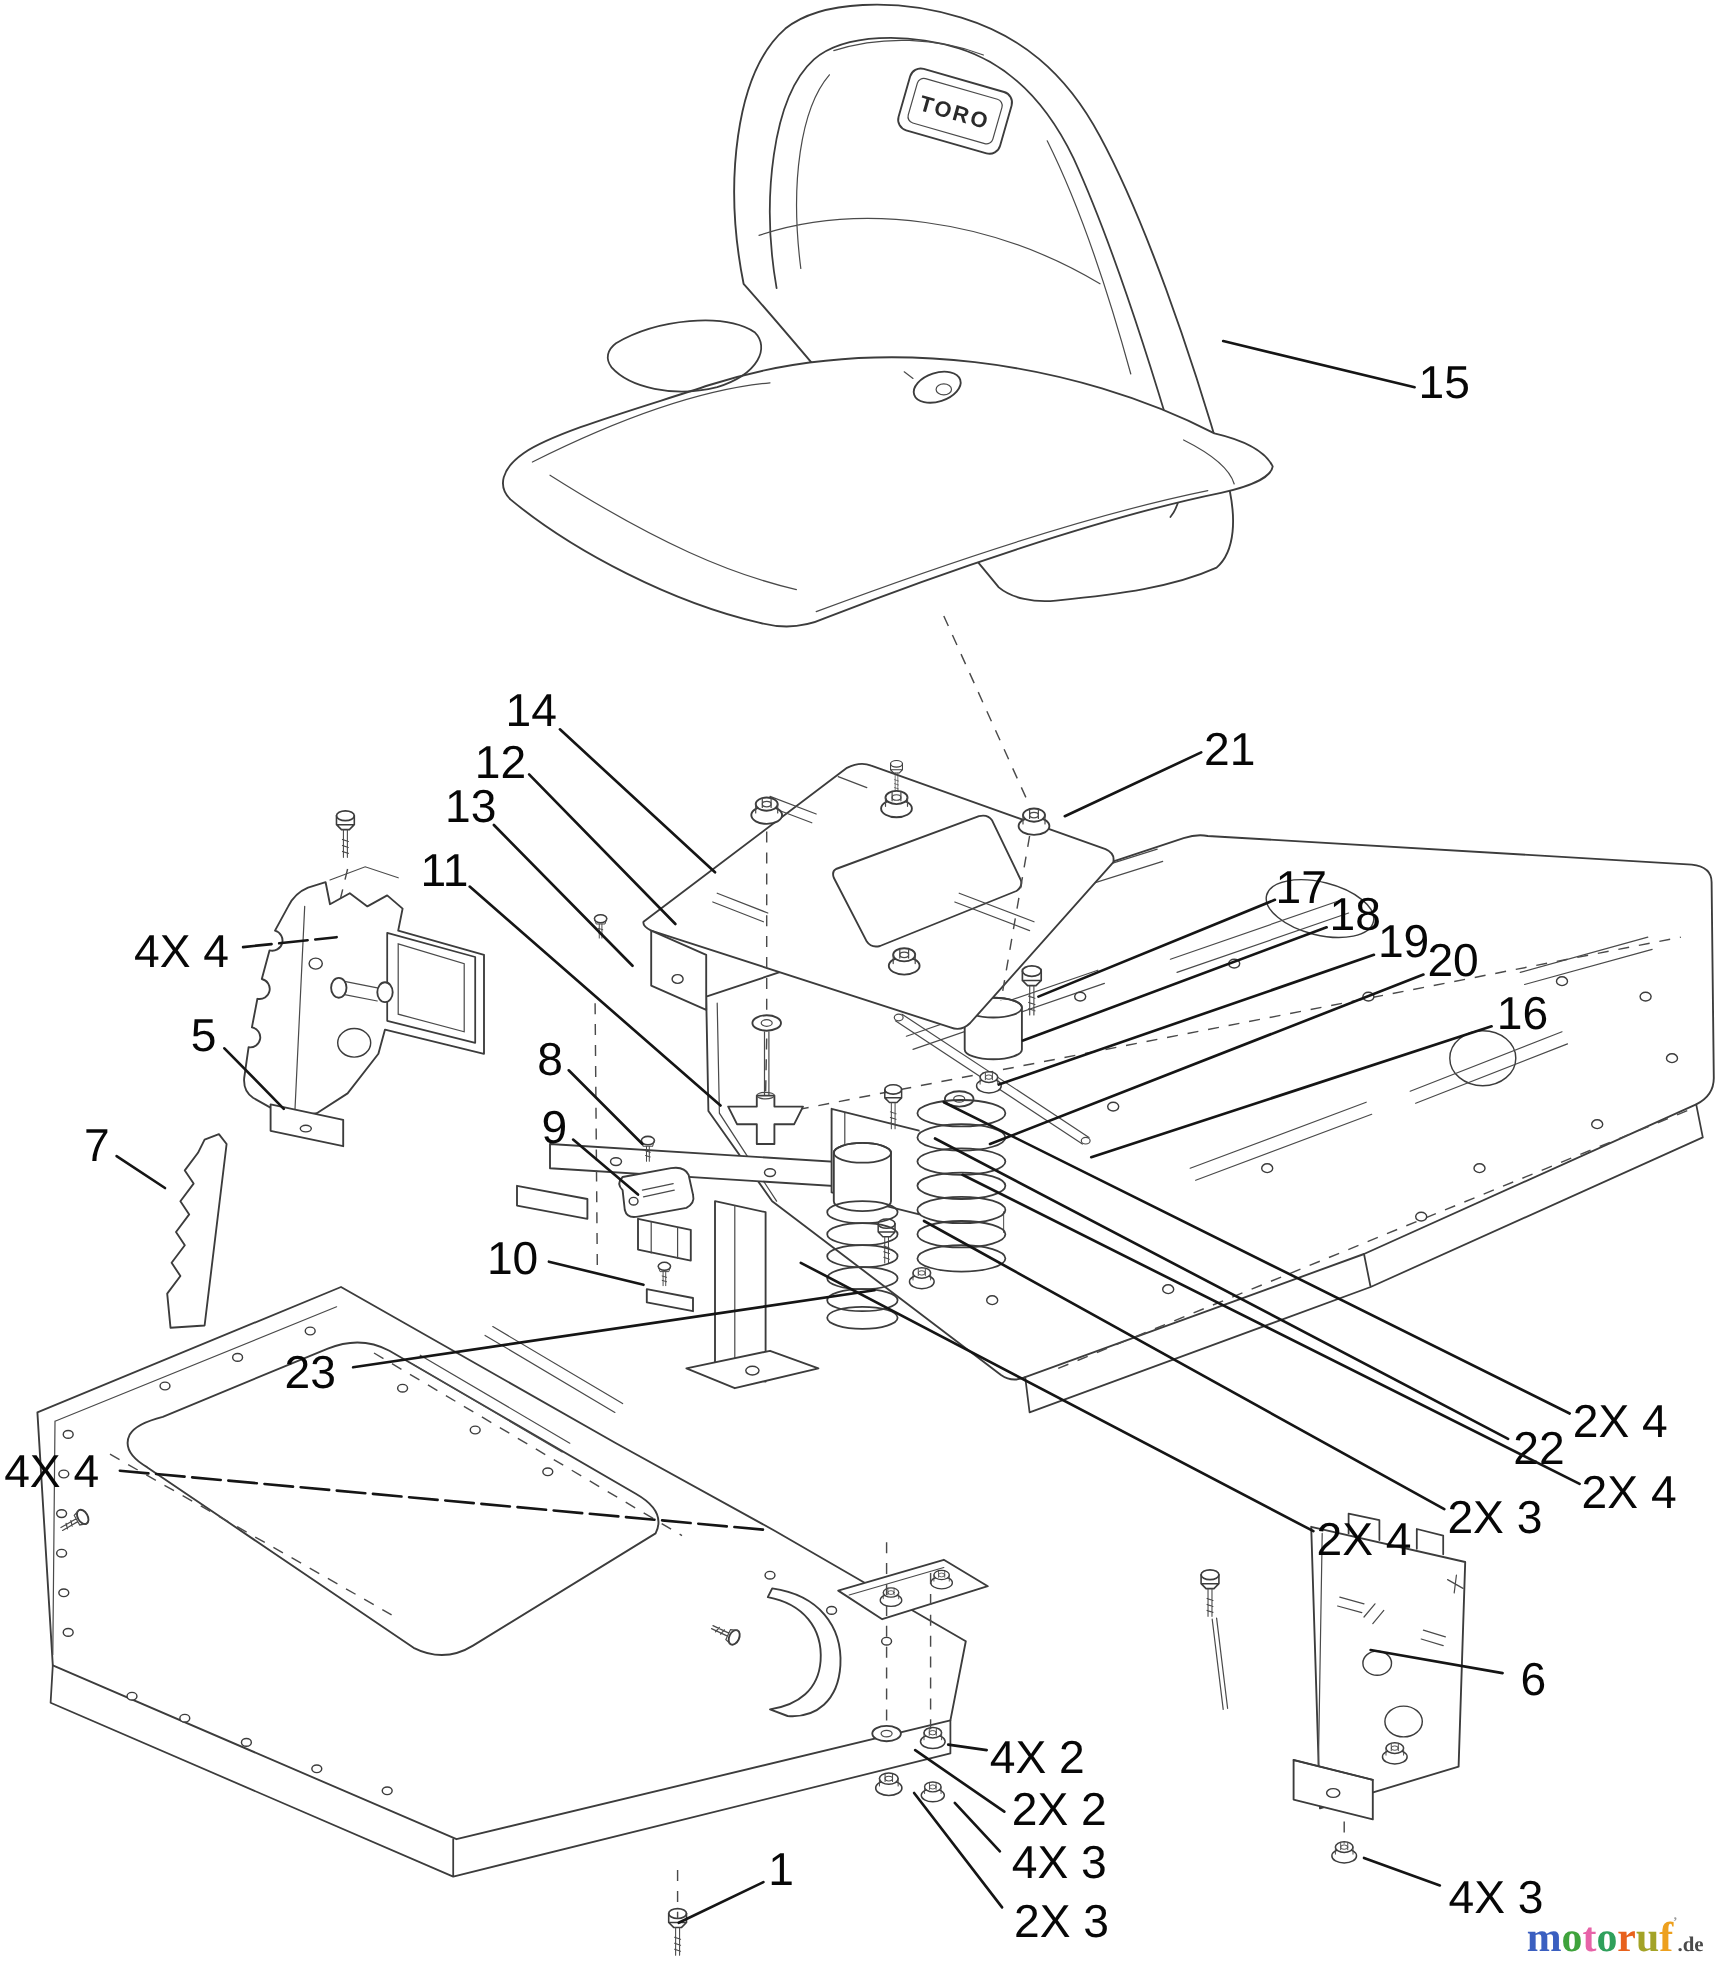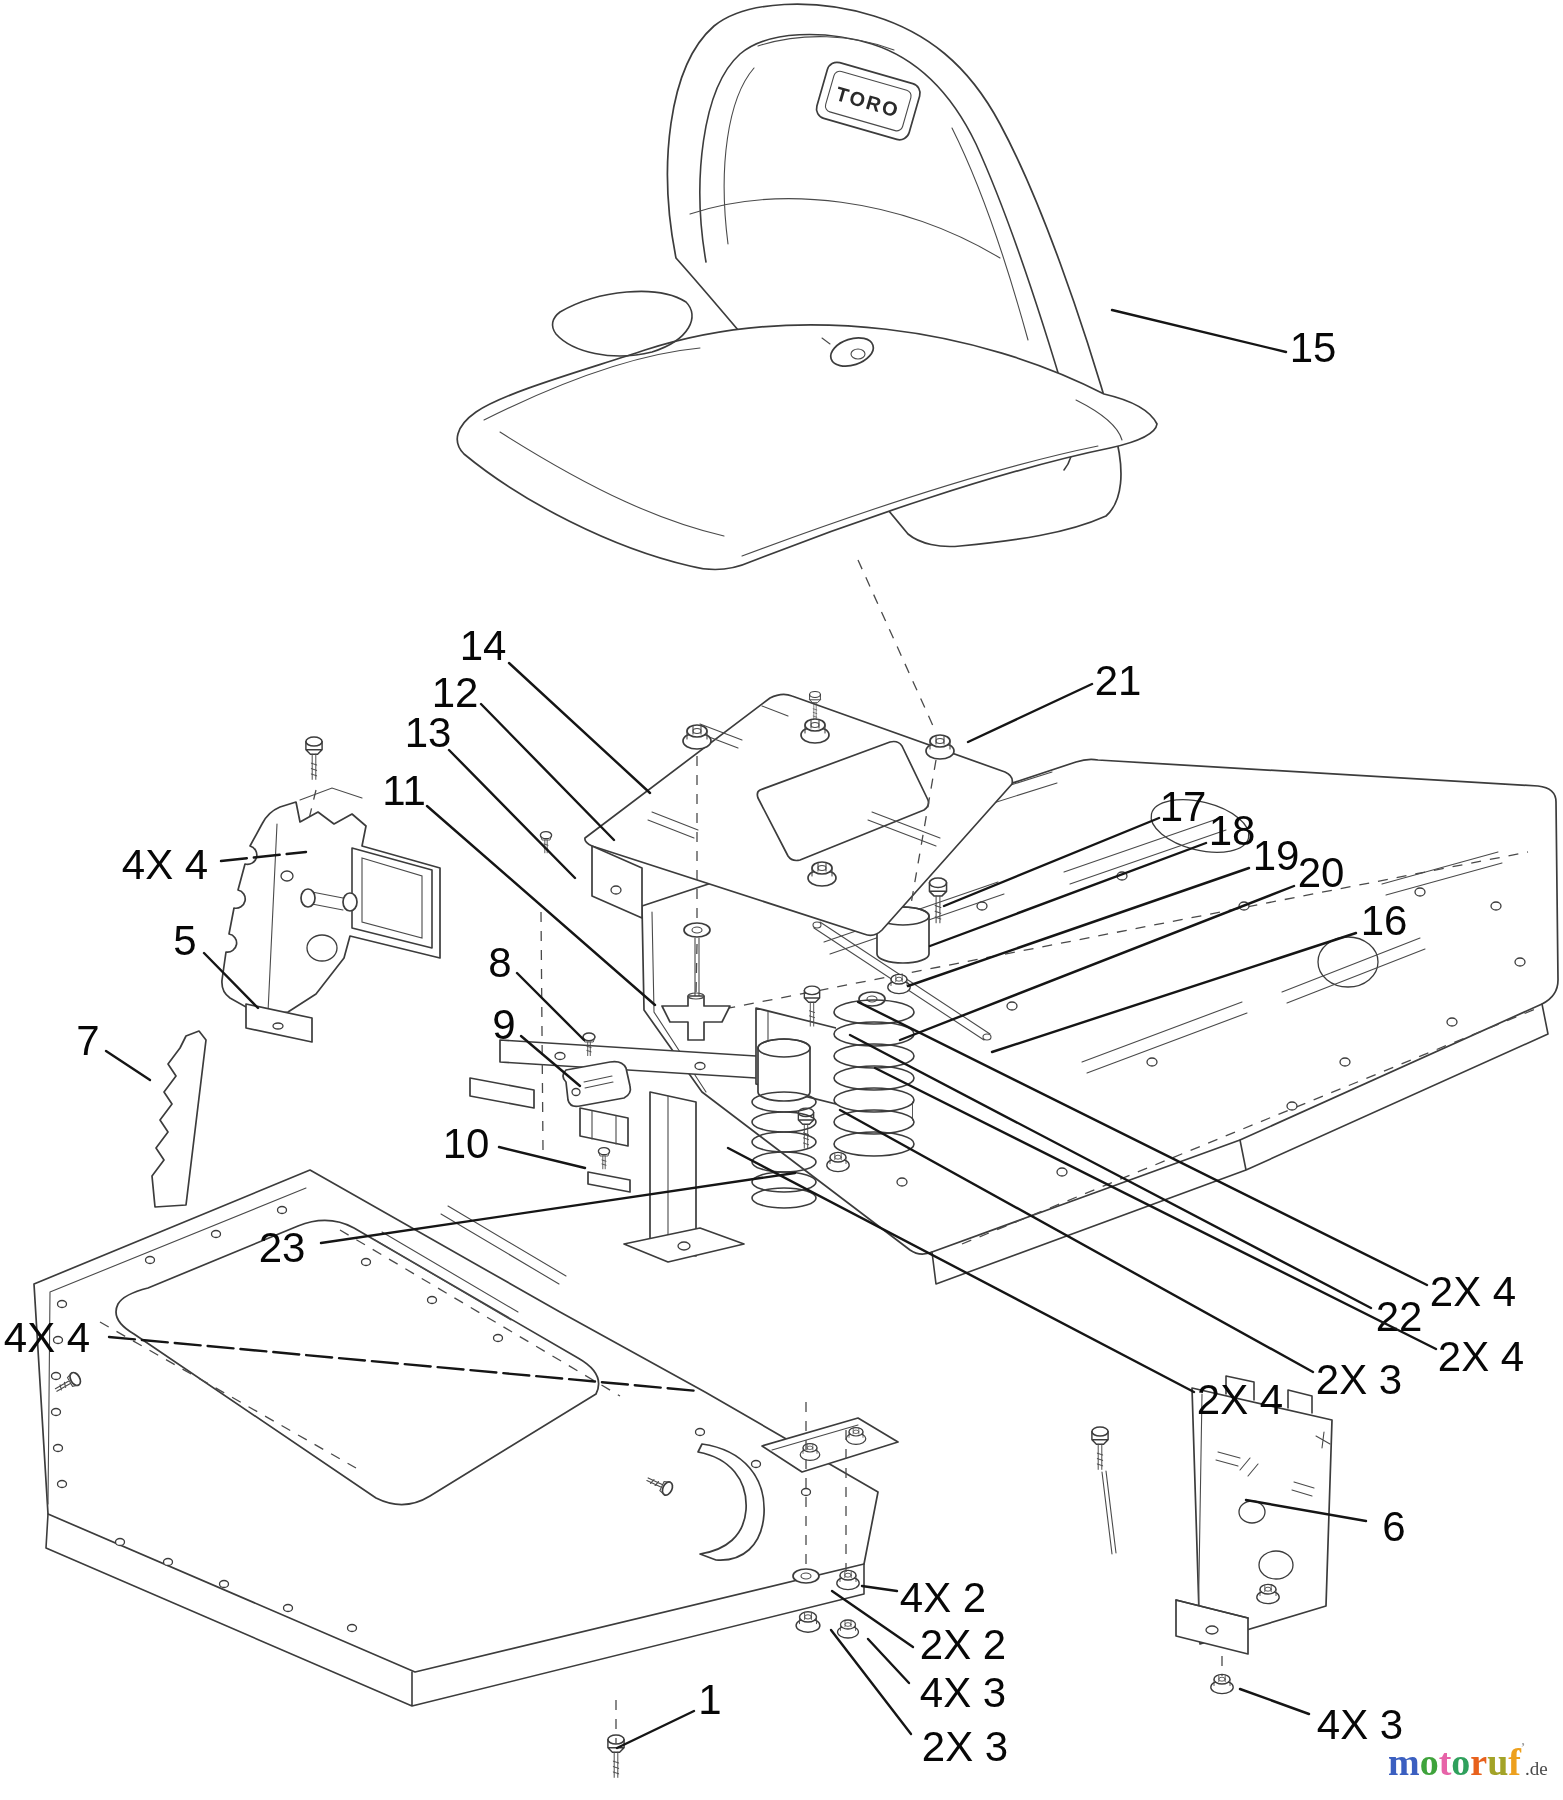--- a/index.html
+++ b/index.html
@@ -13,21 +13,21 @@
   .hole{stroke:#3c3c3c;stroke-width:1.3;fill:#fff;}
   .leader{stroke:#151515;stroke-width:2.4;fill:none;stroke-linecap:round;}
   .leader.dashed{stroke-dasharray:26 7;}
   .callout{font-family:"Liberation Sans",sans-serif;font-size:42px;fill:#070707;stroke:none;
            text-anchor:middle;}
   .badge-text{font-family:"Liberation Sans",sans-serif;font-size:20px;font-weight:bold;
               letter-spacing:2px;fill:#2a2a2a;stroke:none;text-anchor:middle;}
   #watermark{position:absolute;left:1388px;top:1740px;width:175px;
              font-family:"Liberation Serif",serif;font-weight:bold;font-size:38px;
              white-space:nowrap;line-height:1.2;user-select:none;}
-  #watermark .suffix{font-size:19px;color:#4a4a4a;font-weight:normal;}
+  #watermark .suffix{font-size:19px;color:#4a4a4a;font-weight:bold;}
   #watermark .tm{font-size:12px;color:#9a9a9a;vertical-align:top;}
 </style>
 </head>
 <body>
 
 <div id="stage">
 <svg width="1563" height="1800" viewBox="0 0 1563 1800">
 
   <defs>
     <g id="nut">

